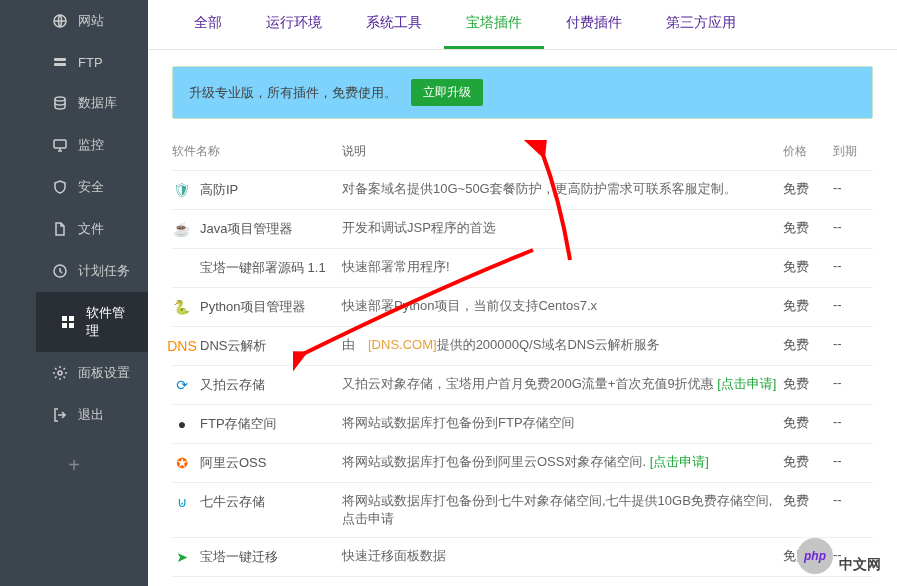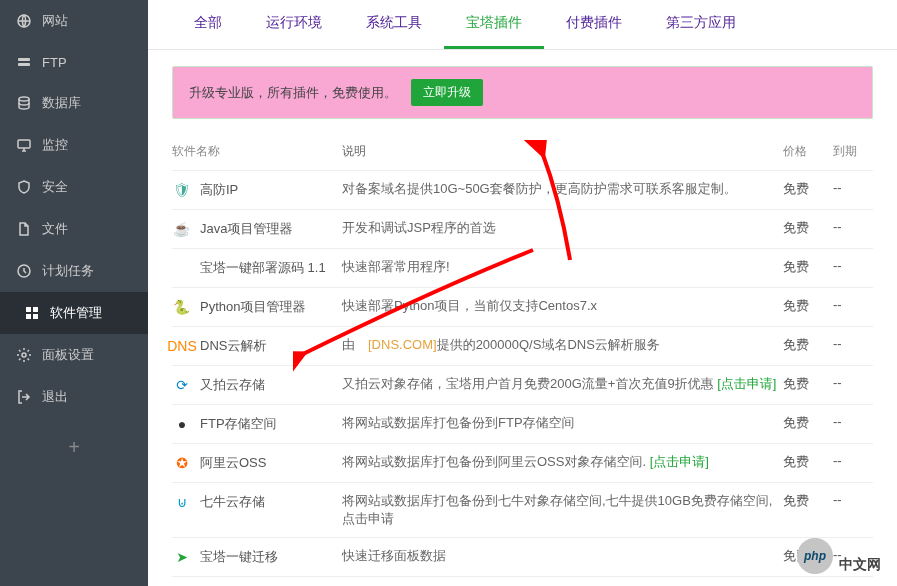--- a/index.html
+++ b/index.html
@@ -1,44 +1,44 @@
 <!DOCTYPE html>
 <html><head>
   <meta charset="utf-8">
   <style>
     * { box-sizing: border-box; margin: 0; padding: 0; }
     body { font-family: "Microsoft YaHei", Arial, sans-serif; font-size: 13px; background: #fff; }
     .container { display: flex; height: 586px; width: 897px; overflow: hidden; }
     .sidebar { width: 148px; background: #3c444d; color: #ccc; flex-shrink: 0; }
-    .sidebar-item { display: flex; align-items: center; padding: 12px 16px; cursor: pointer; gap: 10px; }
+    .sidebar-item { display: flex; align-items: center; padding: 12px 16px; cursor: pointer; gap: 10px; margin-left: 36px; }
     .sidebar-item.active { background: #2a2f36; color: #fff; padding-left: 24px; }
     .sidebar-item .icon { width: 16px; height: 16px; display: inline-flex; align-items: center; justify-content: center; flex-shrink: 0; }
     .sidebar-add { text-align: center; padding: 18px 0; font-size: 20px; color: #888; cursor: pointer; }
     .main { flex: 1; background: #fff; position: relative; overflow: hidden; }
     .tabs { display: flex; border-bottom: 1px solid #e6e6e6; padding: 0 24px; }
     .tab { padding: 14px 22px; cursor: pointer; color: #4c1d95; font-size: 14px; }
     .tab.active { color: #20a53a; border-bottom: 3px solid #20a53a; font-weight: 500; }
-    .notice-bar { margin: 16px 24px 14px; background: #f9a8d4; border: 1px solid #c8e5c8; padding: 12px 16px; display: flex; align-items: center; gap: 14px; border-radius: 2px; }
+    .notice-bar { margin: 16px 24px 14px; background: #7dd3fc; border: 1px solid #c8e5c8; padding: 12px 16px; display: flex; align-items: center; gap: 14px; border-radius: 2px; }
     .notice-text { color: #444; }
     .upgrade-btn { background: #20a53a; color: #fff; border: none; padding: 5px 12px; cursor: pointer; font-size: 12px; border-radius: 2px; }
     .table { margin: 0 24px; }
     .table-header, .table-row { display: flex; border-bottom: 1px solid #eee; align-items: flex-start; }
     .table-header { color: #888; font-size: 12px; padding: 10px 0; }
     .table-row { padding: 9px 0; color: #555; font-size: 13px; }
     .col-name { width: 170px; display: flex; align-items: center; gap: 8px; }
     .col-desc { flex: 1; color: #666; }
     .col-price { width: 50px; text-align: left; }
     .col-expire { width: 40px; text-align: left; }
     .app-icon { width: 20px; height: 20px; display: inline-flex; align-items: center; justify-content: center; font-size: 14px; flex-shrink: 0; }
     .link { color: #20a53a; }
     .orange-link { color: #e6a23c; padding-left: 13px; }
     .arrow { position: absolute; top: 240px; left: 145px; pointer-events: none; z-index: 10; }
     .arrow2 { position: absolute; top: 140px; left: 292px; pointer-events: none; z-index: 10; }
     .php-badge { position: absolute; bottom: 12px; right: 16px; display: flex; align-items: center; gap: 6px; z-index: 20; }
-    .php-circle { background: #c5c5c5; color: #0c4a6e; border-radius: 50%; width: 36px; height: 36px; display: flex; align-items: center; justify-content: center; font-size: 12px; font-weight: bold; font-style: italic; }
+    .php-circle { background: #c5c5c5; color: #6d28d9; border-radius: 50%; width: 36px; height: 36px; display: flex; align-items: center; justify-content: center; font-size: 12px; font-weight: bold; font-style: italic; }
     .php-text { font-size: 14px; color: #444; font-weight: 700; margin-top: 17px; }
   </style>
 </head>
 <body>
 
 <div class="container">
   <div class="sidebar">
     <div id="sidebar-list">
         <div class="sidebar-item">
           <span class="icon">

